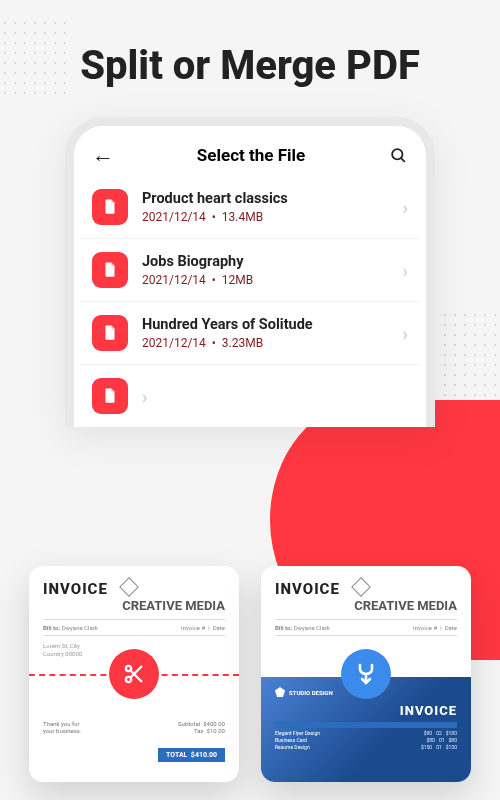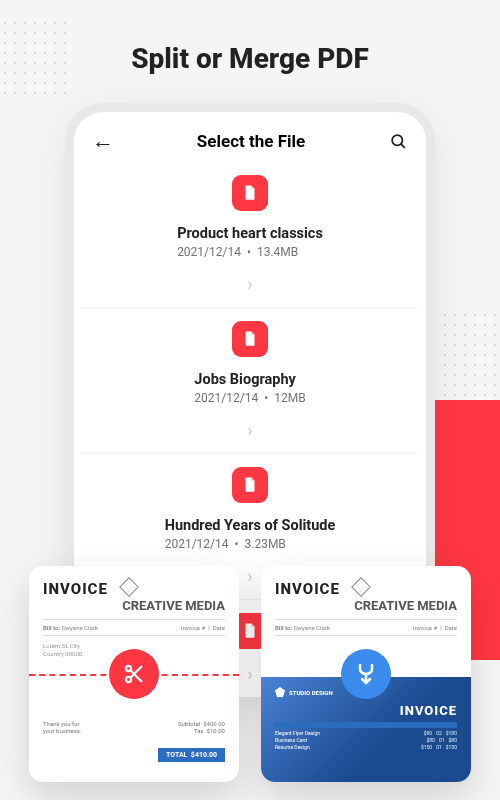--- a/index.html
+++ b/index.html
@@ -11,42 +11,42 @@
     overflow: hidden;
     position: relative;
   }
   
   .dots-tl { position: absolute; top: 18px; left: -30px; width:100px; height:80px;
     background-image: radial-gradient(#ccc 1.3px, transparent 1.3px); background-size: 10px 10px; z-index:0; opacity:.7;}
   
   .dots-mr { position: absolute; top: 310px; right: -40px; width:100px; height:120px;
     background-image: radial-gradient(#ccc 1.3px, transparent 1.3px); background-size: 10px 10px; z-index:0; opacity:.7;}
 
-  .headline { text-align: center; font-size: 28px; font-weight: 800; color: #222; margin-top: 42px; margin-bottom: 28px; position: relative; z-index:2;}
+  .headline { text-align: center; font-size: 40px; font-weight: 800; color: #222; margin-top: 42px; margin-bottom: 28px; position: relative; z-index:2;}
 
   .phone {
     width: 370px; margin: 0 auto; background: #fff; border-radius: 38px 38px 0 0;
     border: 9px solid #e8e8e8; border-bottom: none;
     box-shadow: 0 10px 40px rgba(0,0,0,.08);
     position: relative; z-index: 2; padding-top: 4px;
   }
   .screen-header { display:flex; align-items:center; padding: 14px 18px 10px; gap: 14px; }
   .back { font-size: 22px; font-weight: 500; color:#222; cursor:pointer; line-height:1;}
   .title { font-size: 17px; font-weight: 700; flex:1;text-align:center; }
   .search { width:20px; height:20px; display:flex; align-items:center; justify-content:center; cursor:pointer;}
   .search svg { width: 19px; height: 19px; }
 
   .files { padding: 0 6px; }
-  .row { display:flex; align-items:center; gap:14px; padding: 13px 12px; border-bottom: 1px solid #f3f3f3; cursor:pointer;flex-direction:column;}
+  .row { display:flex; align-items:center; gap:14px; padding: 13px 12px; border-bottom: 1px solid #f3f3f3; cursor:pointer;}
   .row:last-child { border-bottom:none; }
   .pdf-ico { width:36px; height:36px; border-radius:9px; background:#ff3742; display:flex; align-items:center; justify-content:center; flex-shrink:0;}
   .pdf-ico svg { width:18px; height:18px; }
   .row-text { flex:1; min-width:0; }
   .row-title { font-size:14.5px; font-weight:700; color:#222; margin-bottom:3px; }
-  .row-sub { font-size:12px; color:#737373; }
+  .row-sub { font-size:12px; color:#7f1d1d; }
   .chevron { color:#ccc; font-size:18px;}
 
   
   .swoosh { position:absolute; right:-30px; top:400px; width:260px; height:260px; background:#ff3742; border-radius:50% 0 0 70%/60% 0 0 70%; z-index:1;}
 
   .cards { position:absolute; bottom:18px; left:0; right:0; display:flex; justify-content:center; gap:22px; z-index:3;}
   .card { width:210px; height:216px; background:#fff; border-radius:14px; box-shadow:0 14px 36px rgba(0,0,0,.15); position:relative; overflow:hidden;}
   .card-inner { padding: 14px 14px; font-size:8.5px; color:#555;}
   .inv-head { display:flex; justify-content:space-between; align-items:flex-start; margin-bottom:6px;}
   .inv-title { font-size:15px; font-weight:800; letter-spacing:1px; color:#222; }

